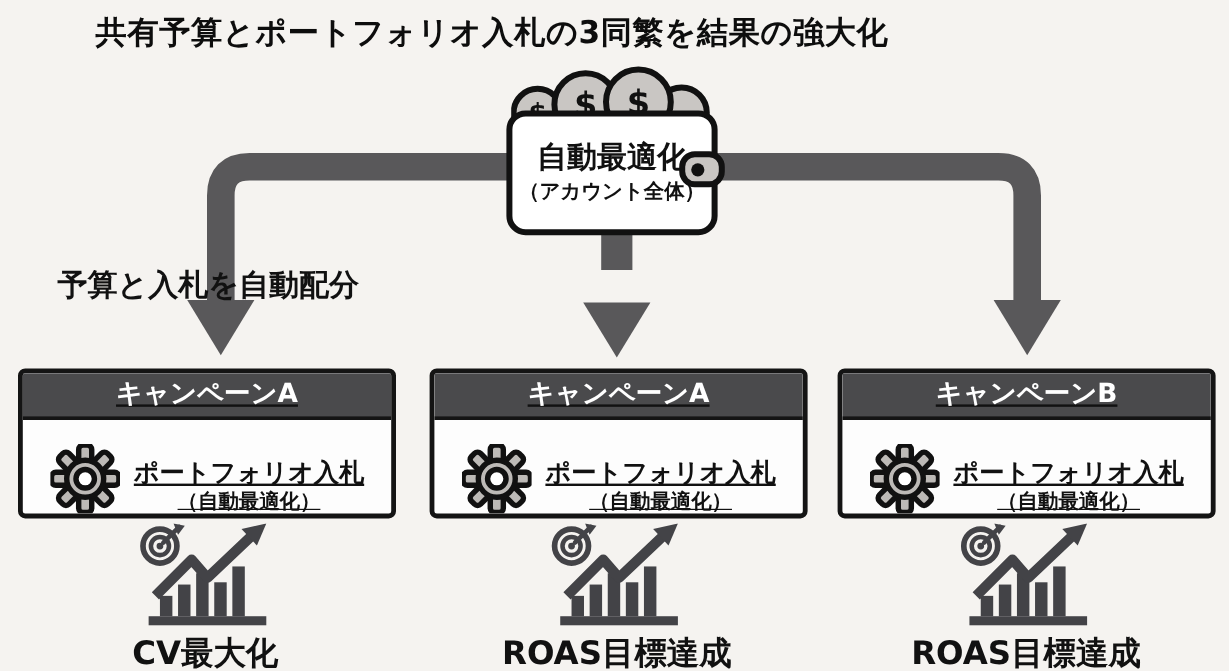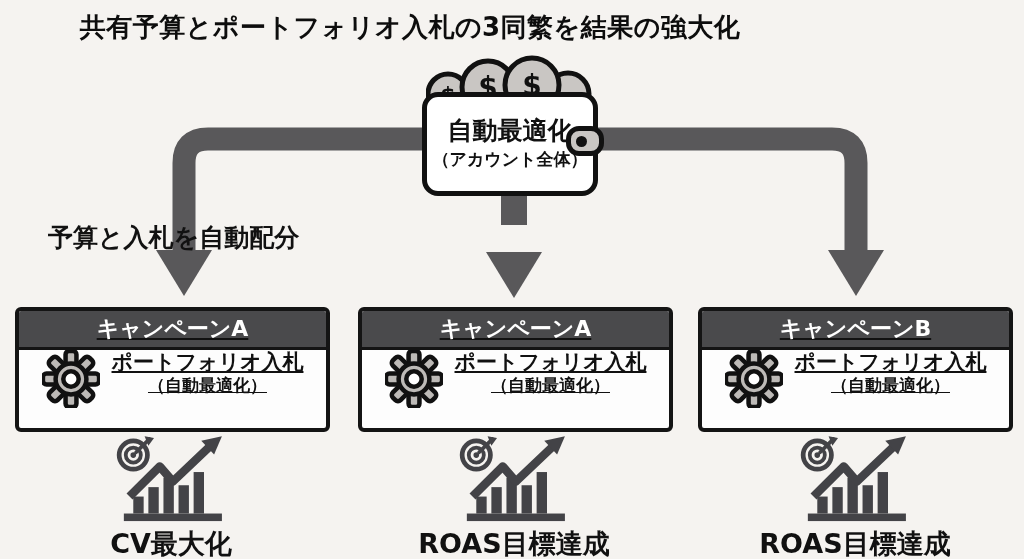--- a/index.html
+++ b/index.html
@@ -62,21 +62,21 @@
     overflow:hidden;z-index:2;text-decoration:underline;
   }
   .card-a{left:15px;} .card-b{left:358px;} .card-c{left:698px;}
   .campaign-header{
     background:#4a4a4c;color:#fff;
     height:36px;line-height:36px;text-align:center;
     font-size:22px;font-weight:800;
     border-bottom:3px solid #141414;
   }
   .campaign-body{
-    height:78px;display:flex;align-items:flex-start;justify-content:center;
+    height:78px;display:flex;align-items:flex-end;justify-content:center;
     gap:12px;padding:0 6px;
   }
   .bidding-text{text-align:center;font-weight:800;}
   .bidding-label{font-size:21px;line-height:1.2;}
   .bidding-note{font-size:17px;line-height:1.2;}
 
   
   .outcome-group{
     position:absolute;top:436px;width:190px;
     display:flex;flex-direction:column;align-items:center;

